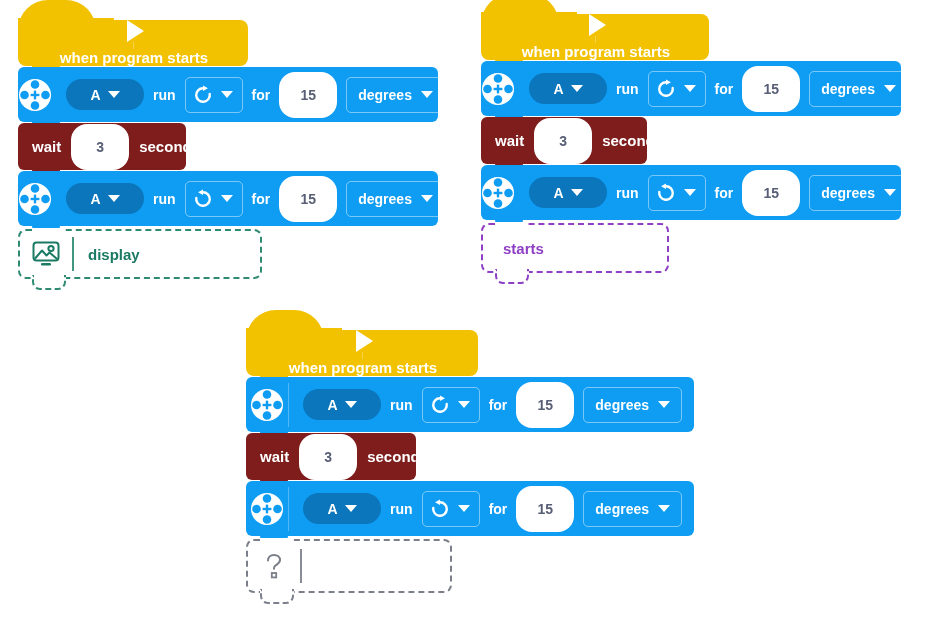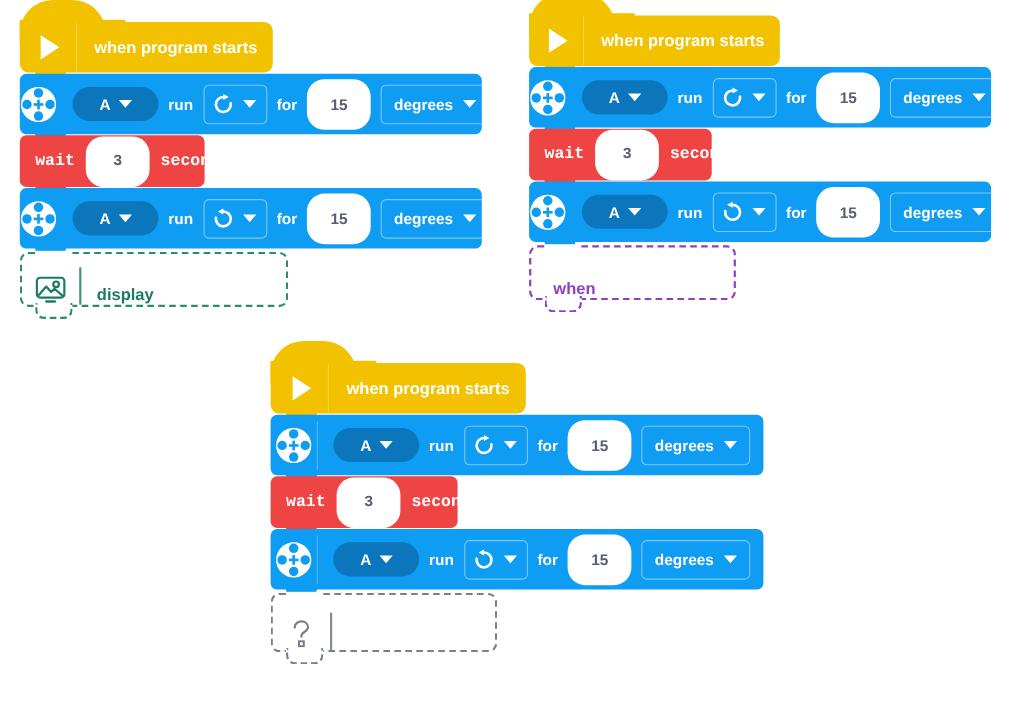--- a/index.html
+++ b/index.html
@@ -41,20 +41,21 @@
     border-radius:0 0 7px 7px;
   }
 
   
   .hat{
     background:#F2C100;
     border-radius:0 8px 8px 8px;
     height:46px;
     padding-left:0;
     font-size:15px;
+    flex-direction:column;
   }
   .hat .hat-cap{
     position:absolute;
     left:0;top:-20px;
     width:78px;height:30px;
     background:#F2C100;
     border-radius:40px 40px 0 0;
   }
   .hat .hat-cap2{
     position:absolute;
@@ -136,39 +137,38 @@
     border:1px solid rgba(255,255,255,.45);
     border-radius:5px;
     height:34px;
     display:flex;align-items:center;gap:9px;
     padding:0 11px;
     font-size:14px;color:#fff;
   }
 
   
   .wait{
-    background:#ef4444;
+    background:#7f1d1d;
     border-radius:6px;
     height:47px;
     font-size:15px;
-    font-family:Liberation Mono, monospace;
   }
   .wait .fields{
     display:flex;align-items:center;gap:10px;
     padding:0 14px;white-space:nowrap;
   }
 
   
   .ghost{
     position:relative;
     box-sizing:border-box;
     border:2px dashed #2F8A72;
     border-radius:8px;
     background:transparent;
-    display:flex;align-items:flex-end;
+    display:flex;align-items:center;
     height:50px;
   }
   .ghost.purple{border-color:#8E3FC4;}
   .ghost.gray{border-color:#7A7F8A;}
 
   .ghost .g-icon{
     width:52px;display:flex;align-items:center;justify-content:center;
   }
   .ghost .g-div{
     width:2px;height:34px;background:#2F8A72;opacity:.9;
@@ -406,21 +406,21 @@
         <div class="numfield">15</div>
         <div class="unitbox">
           <span>degrees</span>
           <span class="caret"></span>
         </div>
       </div>
     </div>
 
     <div class="ghost purple" style="width:188px;margin-top:3px;">
       <div class="g-notch"></div>
-      <div class="g-label">when</div>
+      <div class="g-label">starts</div>
       <div class="g-bump"></div>
     </div>
   </div>
 
   <div class="stack" style="left:246px;top:330px;">
 
     <div class="blk hat bump-bot" style="width:232px;">
       <div class="hat-cap"></div>
       <div class="hat-cap2"></div>
       <div class="hat-icon">

